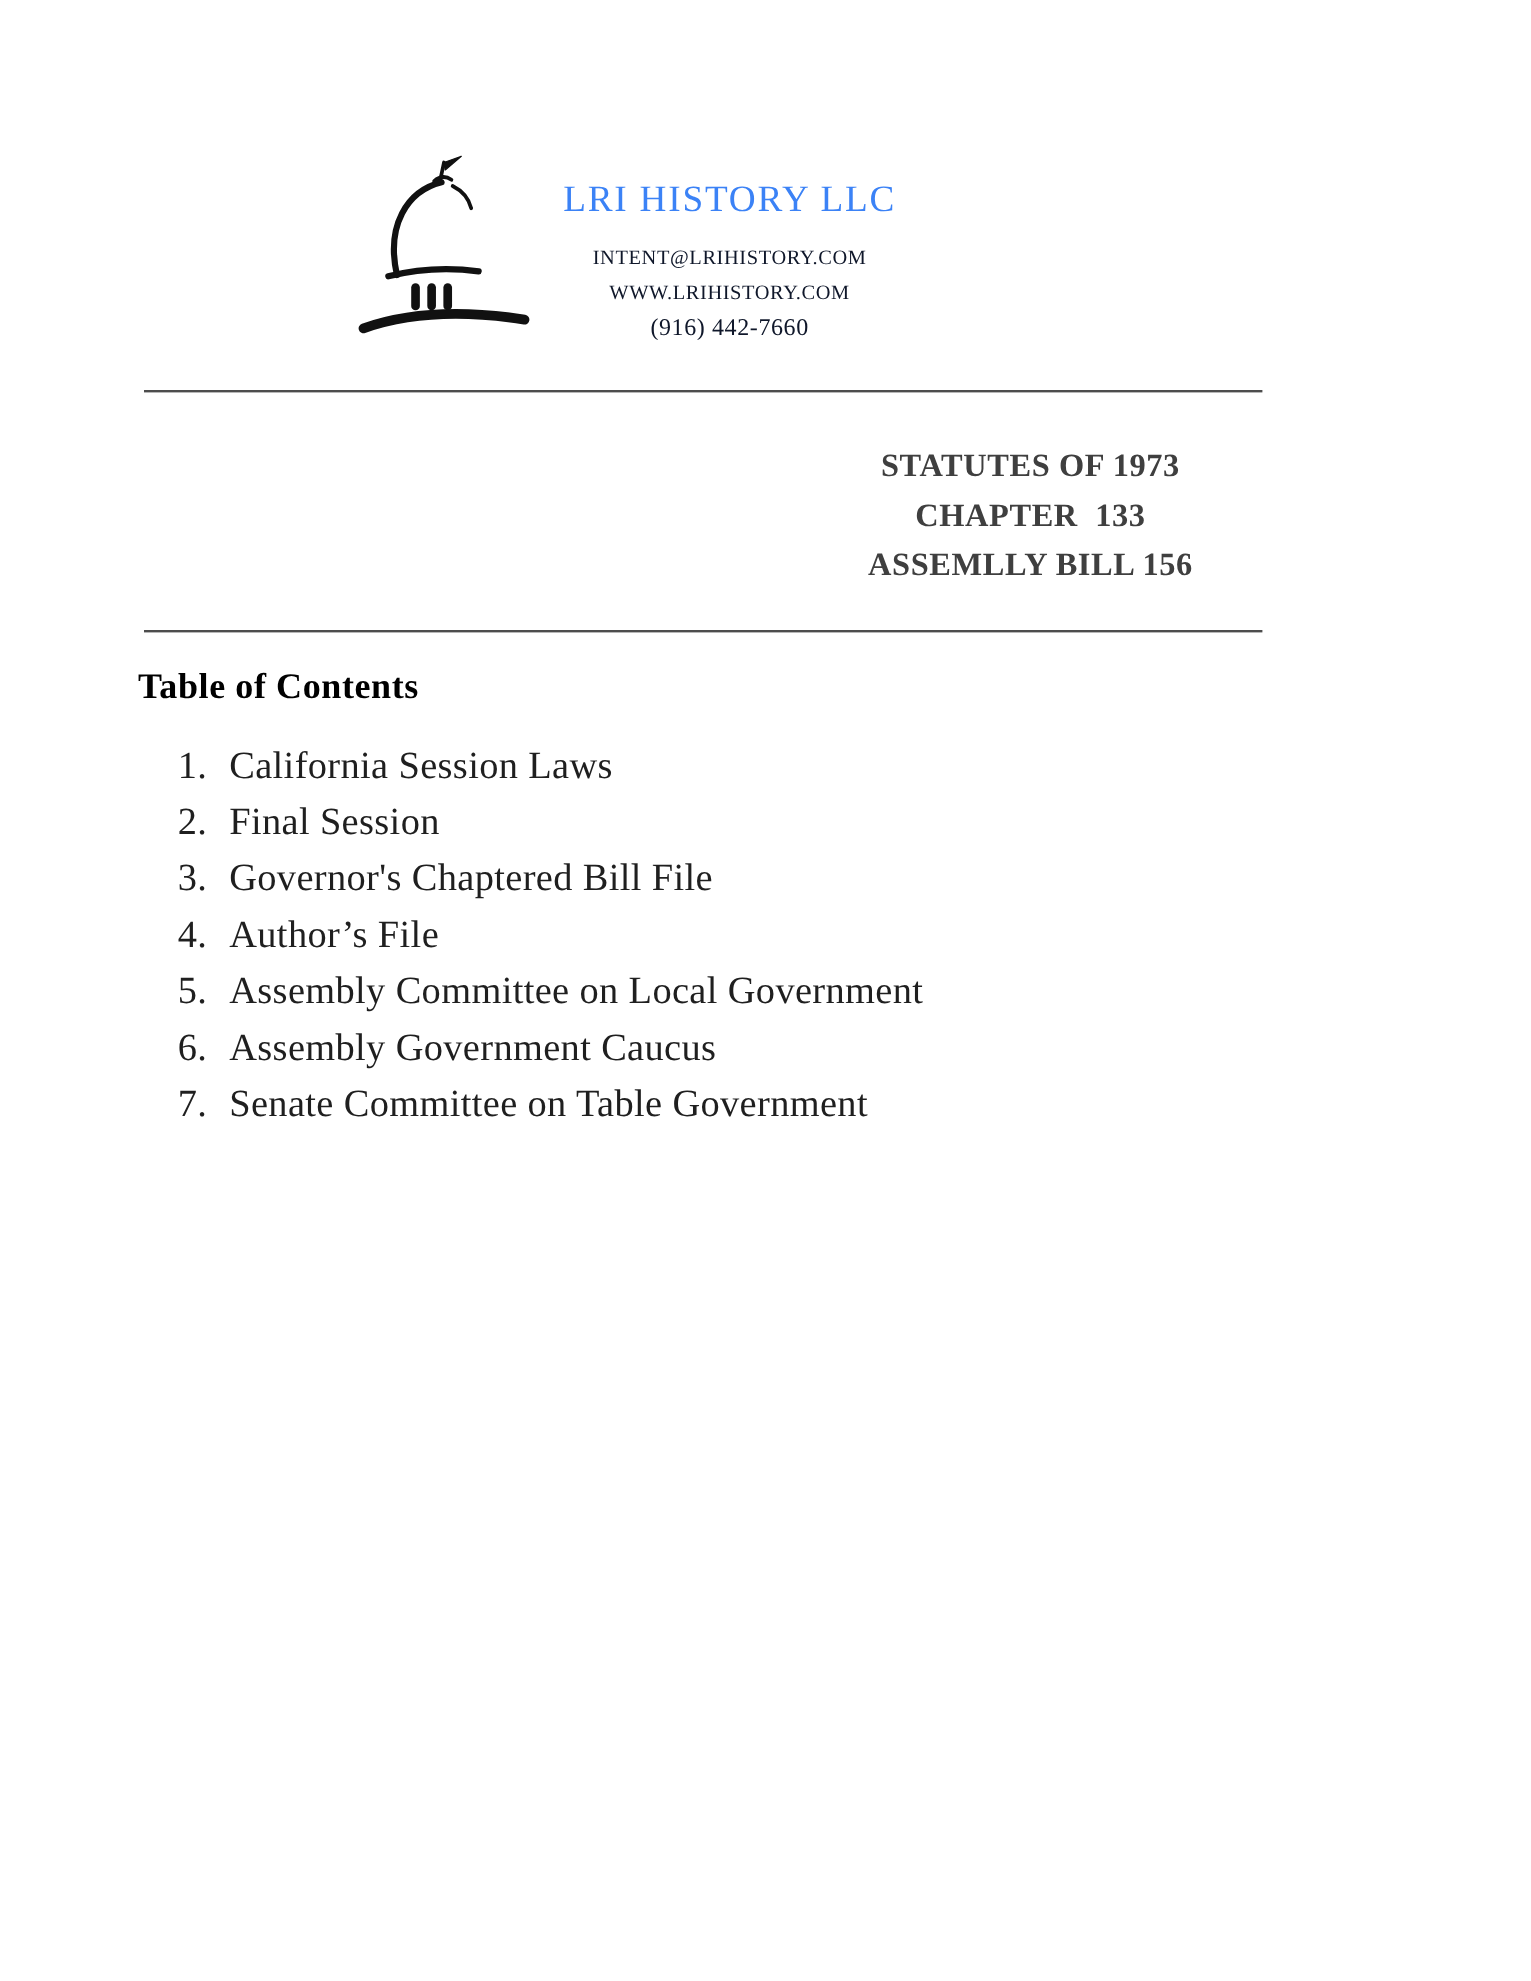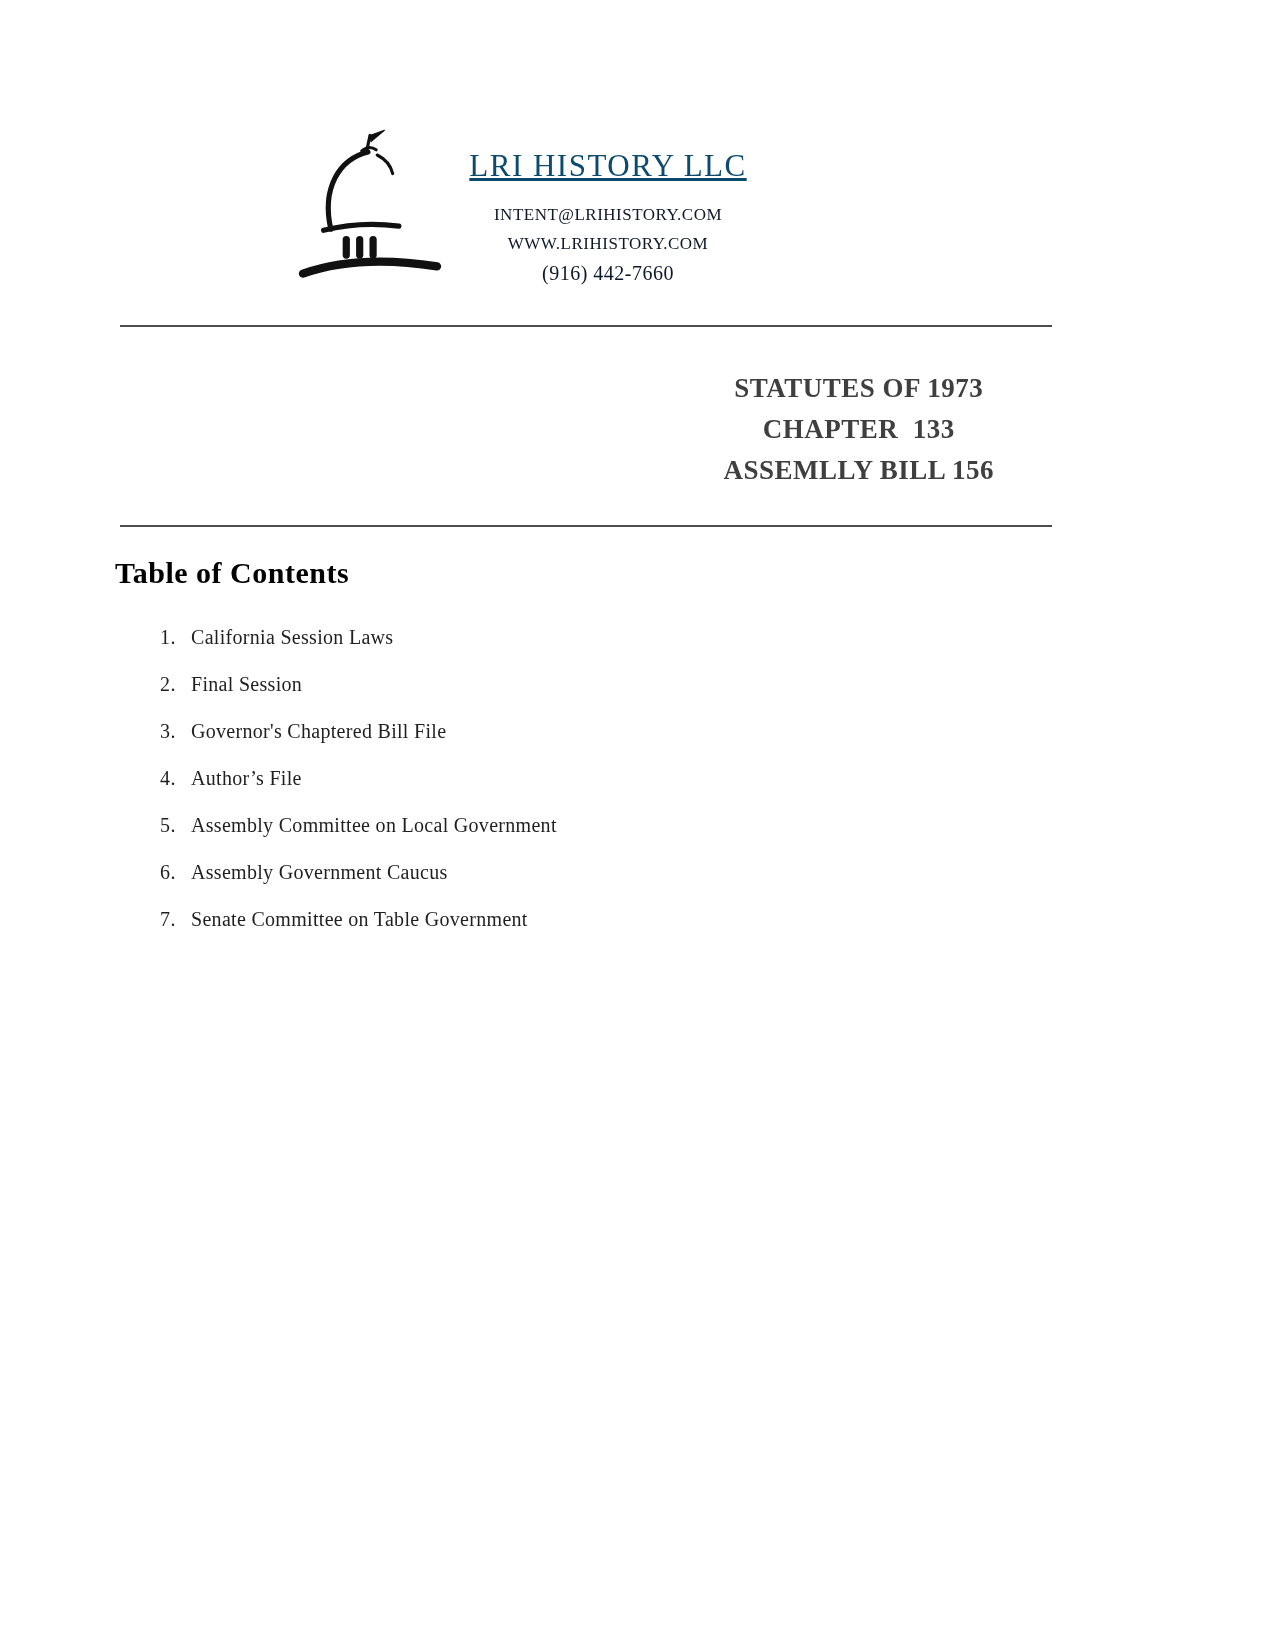--- a/index.html
+++ b/index.html
@@ -30,24 +30,23 @@
   .header-text {
     position: absolute;
     left: 448px;
     top: 148px;
     width: 320px;
     text-align: center;
   }
   .company-name {
     font-size: 31px;
     letter-spacing: 1.5px;
-    color: #0c4a6e;
+    color: #3b82f6;
     margin: 0 0 16px 0;
     white-space: nowrap;
-    text-decoration: underline;
   }
   .contact-line {
     font-size: 17px;
     letter-spacing: 0.5px;
     color: #0f172a;
     line-height: 29px;
     white-space: nowrap;
   }
   .contact-phone {
     font-size: 20px;
@@ -91,21 +90,21 @@
     color: #000000;
     letter-spacing: 0.5px;
     margin: 0;
   }
   .toc-list {
     position: absolute;
     left: 115px;
     top: 622px;
     margin: 0;
     padding-left: 66px;
-    font-size: 20px;
+    font-size: 32px;
     color: #1f1f1f;
     list-style: decimal;
   }
   .toc-list li {
     height: 47px;
     line-height: 30px;
     padding-left: 10px;
     letter-spacing: 0.3px;
   }
 </style>

